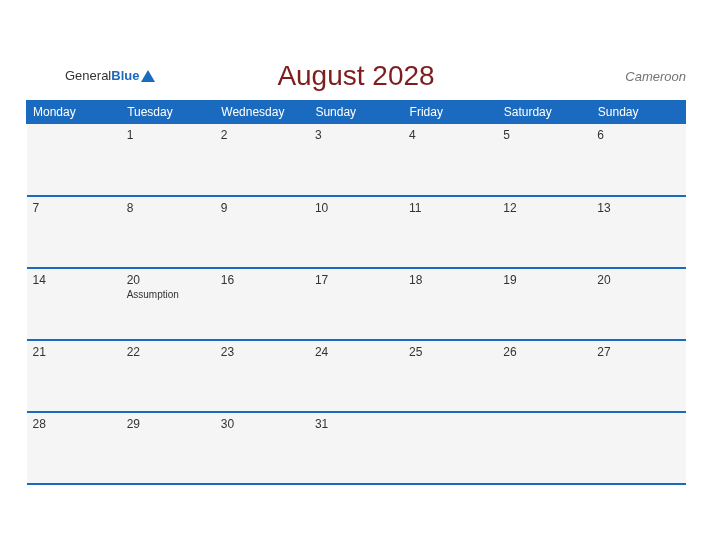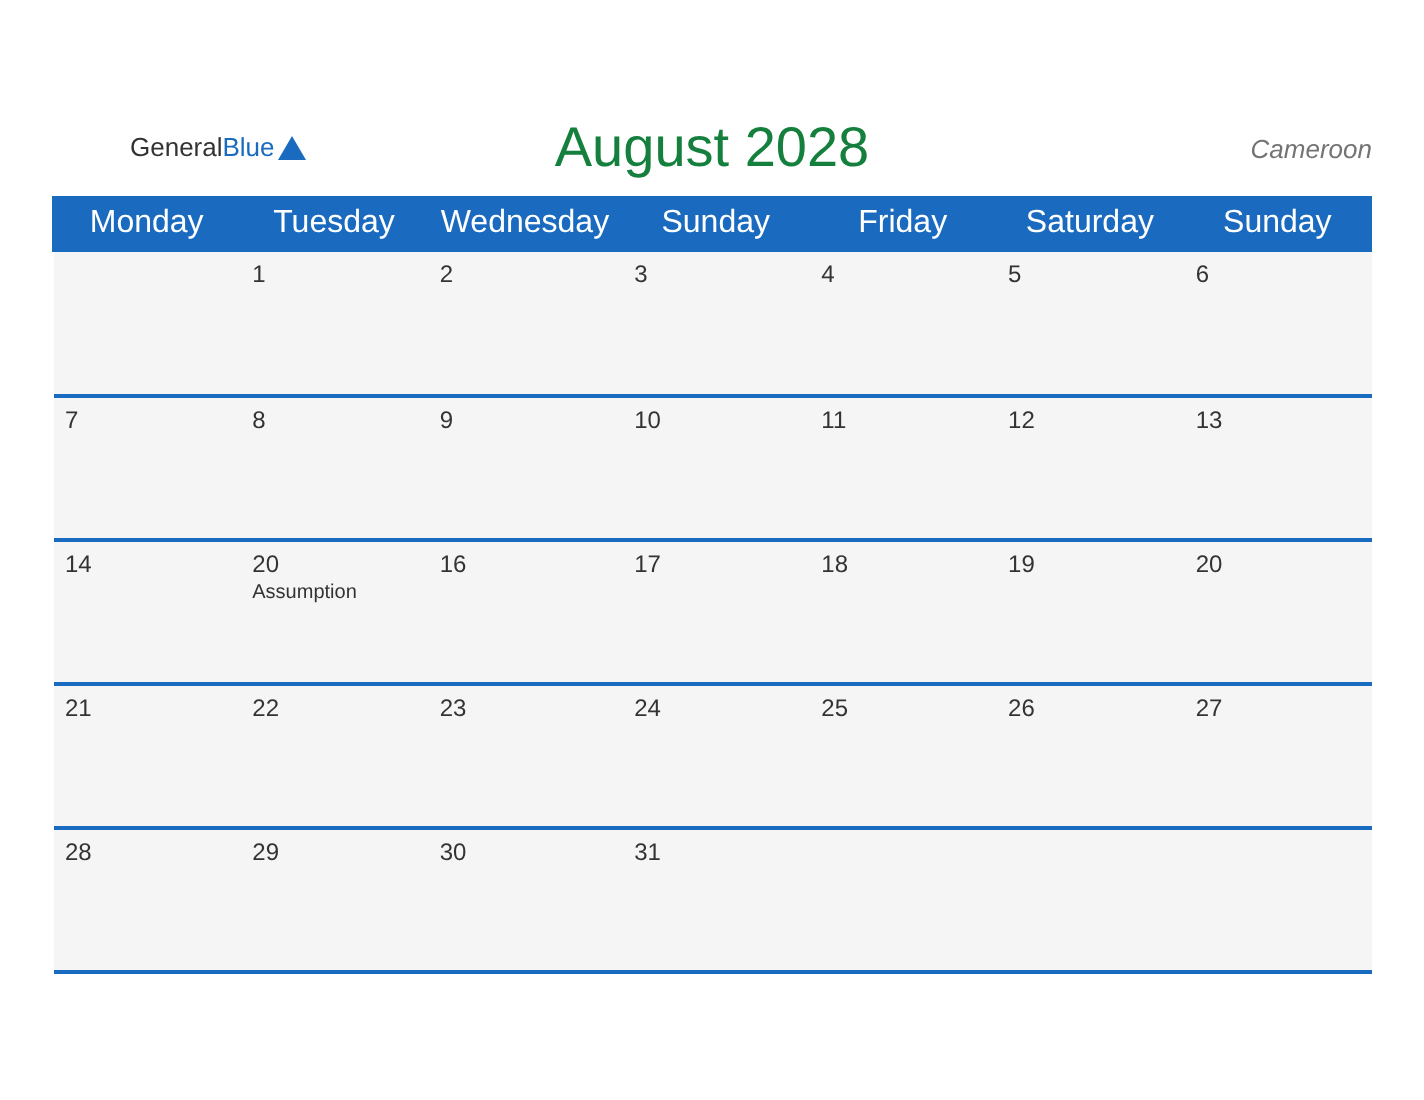--- a/index.html
+++ b/index.html
@@ -34,57 +34,57 @@
       margin-left: 39px;
     }
     .logo-general {
       font-size: 13px;
       color: #333;
       font-weight: normal;
     }
     .logo-blue {
       font-size: 13px;
       color: #1a6bbf;
-      font-weight: normal;
+      font-weight: bold;
       display: flex;
       align-items: center;
     }
     .logo-triangle {
       width: 0;
       height: 0;
       border-left: 7px solid transparent;
       border-right: 7px solid transparent;
       border-bottom: 12px solid #1a6bbf;
       margin-left: 2px;
       margin-bottom: 1px;
     }
     .calendar-title {
       font-size: 28px;
       font-weight: normal;
-      color: #15803d;
+      color: #7f1d1d;
       text-align: center;
     }
     .country-label {
       position: absolute;
       right: 0;
       font-size: 13px;
       color: #737373;
       font-style: italic;
     }
     .calendar-grid {
       width: 100%;
       border-collapse: collapse;
     }
     .calendar-grid thead tr th {
       background: #1a6bbf;
       color: #fff;
-      font-size: 16px;
+      font-size: 12px;
       font-weight: normal;
       padding: 4px 6px;
-      text-align: center;
+      text-align: left;
       border: 1px solid #1a6bbf;
     }
     .calendar-grid tbody tr td {
       width: calc(100% / 7);
       height: 72px;
       vertical-align: top;
       padding: 4px 6px;
       border-bottom: 2px solid #1a6bbf;
       border-left: none;
       border-right: none;

